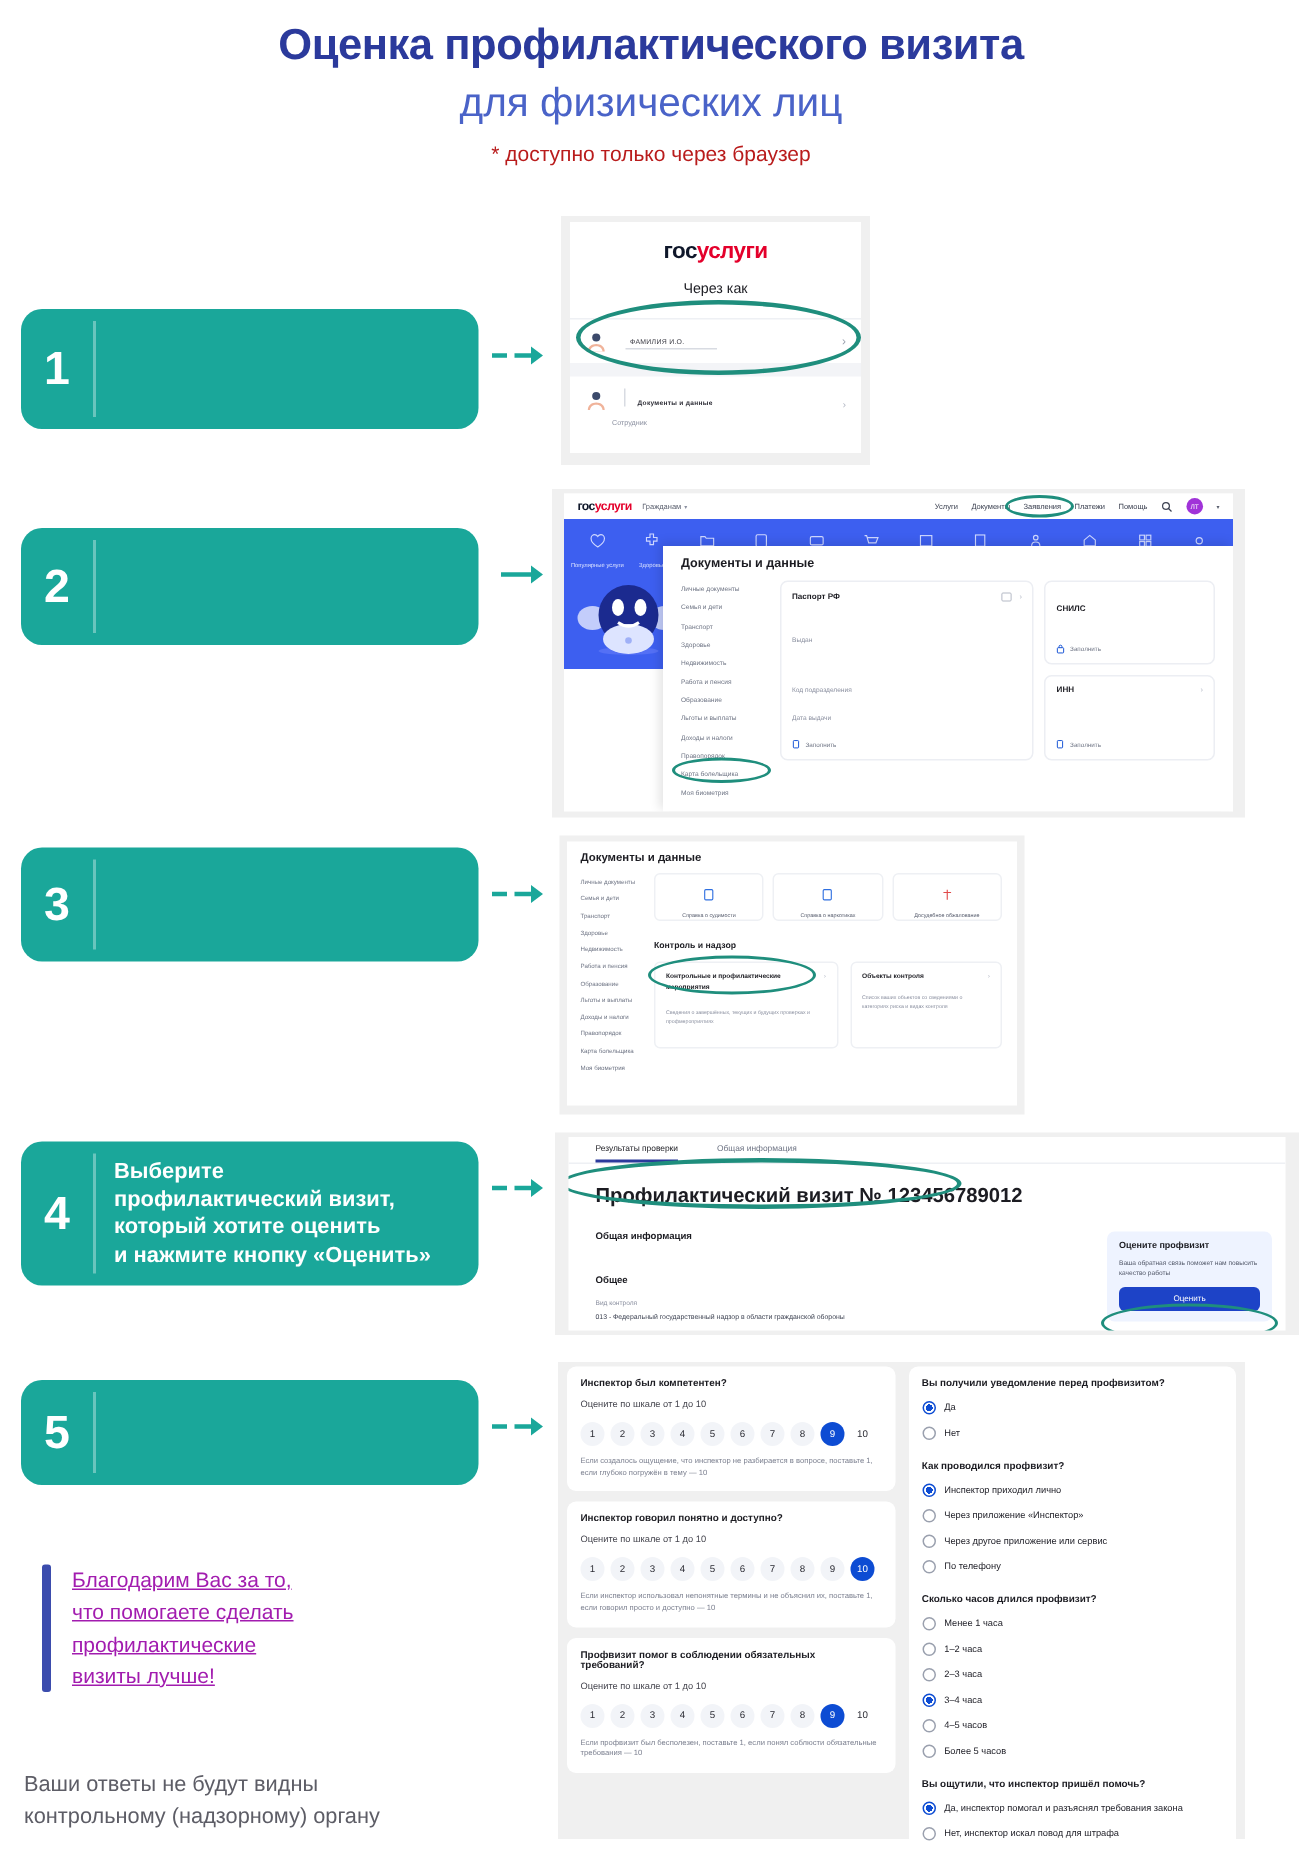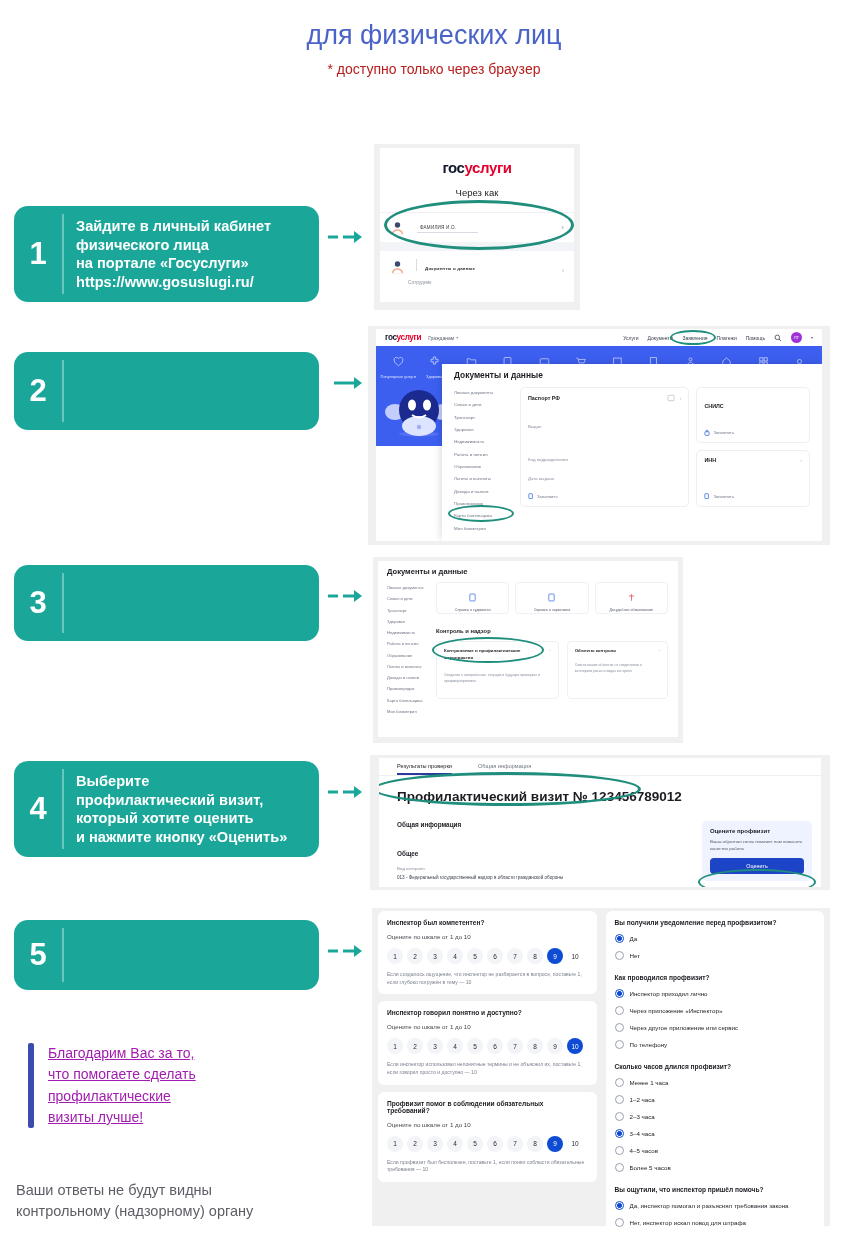--- a/index.html
+++ b/index.html
@@ -71,31 +71,29 @@
   .q-title { font-size:6.6px; font-weight:bold; color:#1c1c22; }
   .q-sub { font-size:6.2px; color:#45454e; }
   .q-hint { font-size:5.1px; color:#7c8090; line-height:1.5; }
   .opt { display:flex; align-items:center; gap:6px; font-size:6.2px; color:#23232b; }
   .card-w { background:#fff; border-radius:6px; }
 </style>
 </head>
 <body>
 
 <div class="hdr">
+  <h1>Оценка профилактического визита</h1>
   <h2>для физических лиц</h2>
   <div class="note">* доступно только через браузер</div>
 </div>
 
 <div class="step-row" style="left:14px; top:206px;">
   <div class="step-box" style="min-height:80px;">
     <div class="step-num">1</div>
     <div class="step-num-sep"></div>
-    <div class="step-text">
-      <span>Зайдите в личный кабинет<br>физического лица<br>на портале «Госуслуги»<br>https://www.gosuslugi.ru/</span>
-    </div>
   </div>
   <div class="arrow">
     <svg width="34" height="14" viewBox="0 0 34 14">
         <line x1="0" y1="7" x2="10" y2="7" stroke="#1aa79a" stroke-width="3"></line>
         <line x1="15" y1="7" x2="27" y2="7" stroke="#1aa79a" stroke-width="3"></line>
         <polygon points="26,1 34,7 26,13" fill="#1aa79a"></polygon>
       </svg>
   </div>
 </div>
 
@@ -417,21 +415,21 @@
   </div>
   <div class="arrow">
     <svg width="34" height="14" viewBox="0 0 34 14">
         <line x1="0" y1="7" x2="10" y2="7" stroke="#1aa79a" stroke-width="3"></line>
         <line x1="15" y1="7" x2="27" y2="7" stroke="#1aa79a" stroke-width="3"></line>
         <polygon points="26,1 34,7 26,13" fill="#1aa79a"></polygon>
       </svg>
   </div>
 </div>
 
-<div class="shot" style="left:370px; top:755px; width:460px; height:135px;">
+<div class="shot" style="left:370px; top:755px; width:496px; height:135px;">
   <div class="shot-inner" style="left:9px; top:3px; right:9px; bottom:3px; overflow:hidden;">
 
     <div style="display:flex; gap:26px; padding:5px 0 0 18px; border-bottom:1px solid #eef0f4;">
       <div style="font-size:5.6px; color:#1c1c22; padding-bottom:4px; border-bottom:2px solid #2b3a9c;">Результаты проверки</div>
       <div style="font-size:5.6px; color:#6f7585; padding-bottom:4px;">Общая информация</div>
     </div>
     <div style="font-size:13.5px; font-weight:bold; color:#1c1c22; padding:13px 0 0 18px;">Профилактический визит № 123456789012</div>
     <div style="display:flex; margin-top:17px;">
       <div style="flex:1; padding-left:18px;">
         <div style="font-size:6.4px; font-weight:bold; color:#1c1c22;">Общая информация</div>

